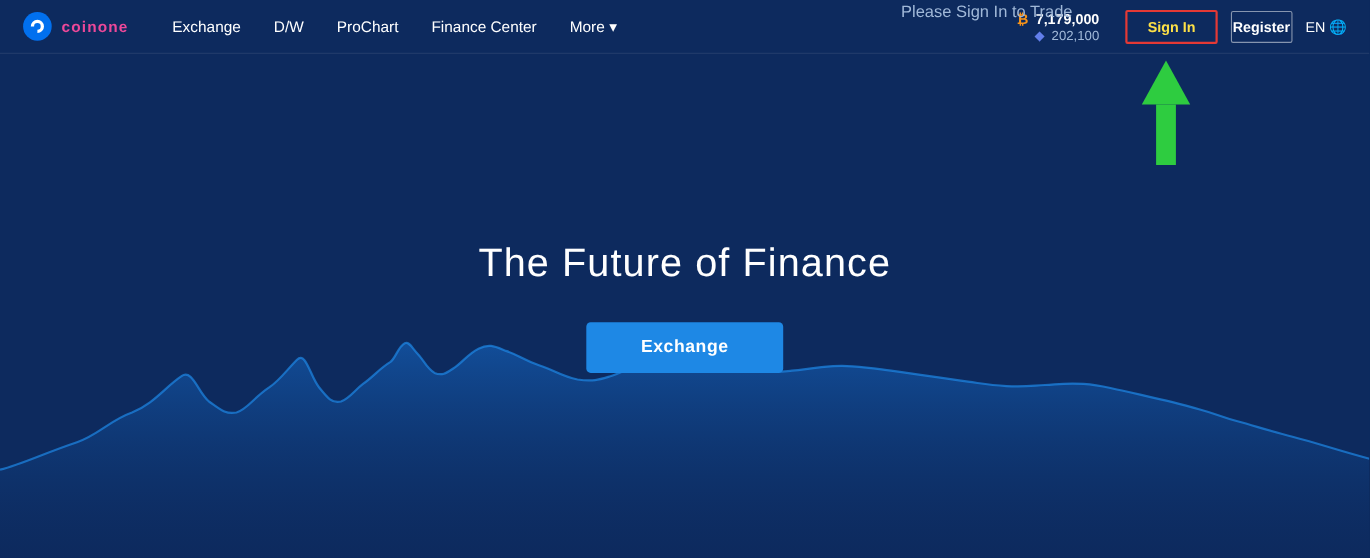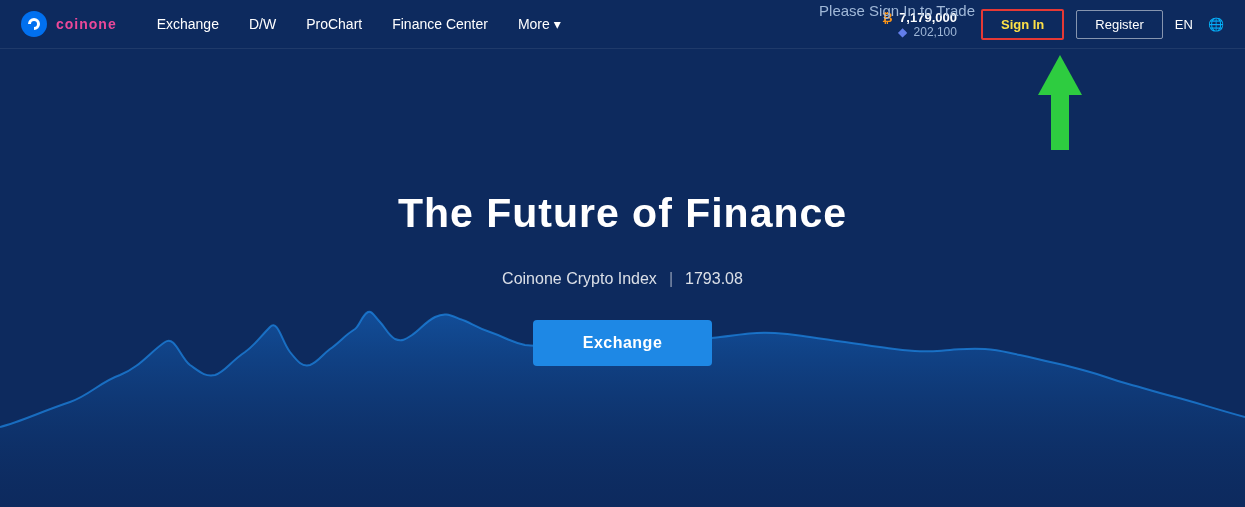--- a/index.html
+++ b/index.html
@@ -93,32 +93,32 @@
       padding: 6px 18px;
       font-size: 13px;
       font-weight: 600;
       cursor: pointer;
       border-radius: 2px;
     }
     .register-btn {
       background: transparent;
       border: 1px solid rgba(255,255,255,0.5);
       color: #fff;
-      padding: 6px 18px;
-      font-size: 13px;
-      font-weight: 400;
+      padding: 6px 1px;
+      font-size: 13px;
+      font-weight: 700;
       cursor: pointer;
       border-radius: 2px;
     }
     .lang-area {
       color: #fff;
       font-size: 13px;
       display: flex;
       align-items: center;
-      gap: 16px;
+      gap: 4px;
       cursor: pointer;
       text-align: right;
     }
     .please-sign {
       color: #a0b8d8;
       font-size: 15px;
       position: absolute;
       top: 2px;
       right: 270px;
       white-space: nowrap;
@@ -130,22 +130,22 @@
       top: 49px;
       left: 0; right: 0; bottom: 0;
       display: flex;
       flex-direction: column;
       align-items: center;
       justify-content: center;
       z-index: 2;
     }
     .hero-title {
       color: #fff;
-      font-size: 41px;
-      font-weight: 700;
+      font-size: 36px;
+      font-weight: 400;
       letter-spacing: 1px;
       margin-bottom: 33px;
     }
     .hero-subtitle {
       color: rgba(255,255,255,0.85);
       font-size: 16px;
       margin-bottom: 32px;
       display: flex;
       align-items: center;
       gap: 12px;
@@ -253,19 +253,14 @@
   </div>
 </nav>
 
 <div class="annotation">
   <div class="arrow-up"></div>
   <div class="arrow-shaft"></div>
 </div>
 
 <div class="hero">
   <h1 class="hero-title">The Future of Finance</h1>
-  <div class="hero-subtitle">
-    <span>Coinone Crypto Index</span>
-    <span class="divider">|</span>
-    <span>1793.08</span>
-  </div>
   <button class="exchange-btn">Exchange</button>
 </div>
 
 </body></html>

